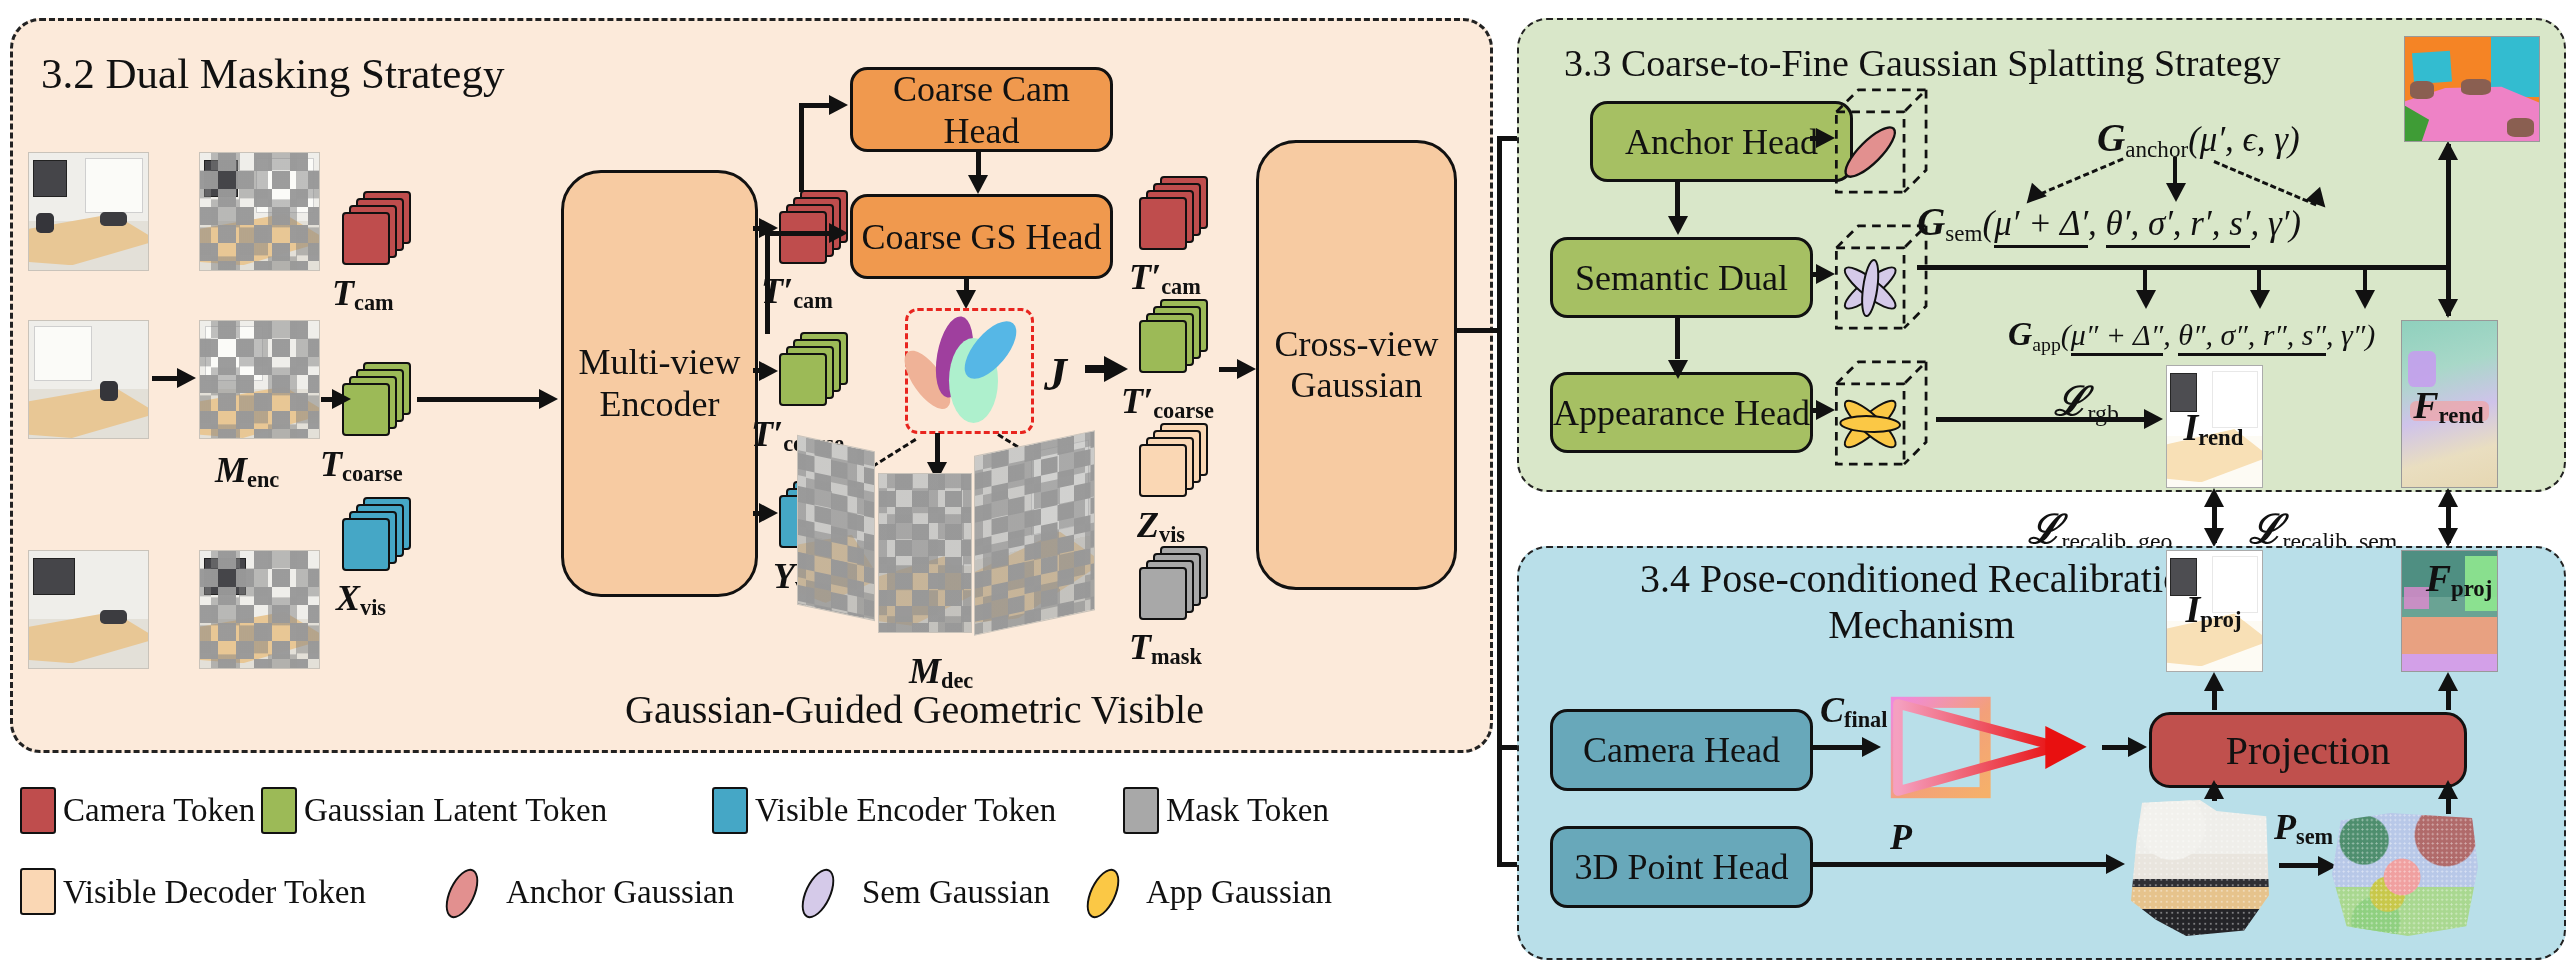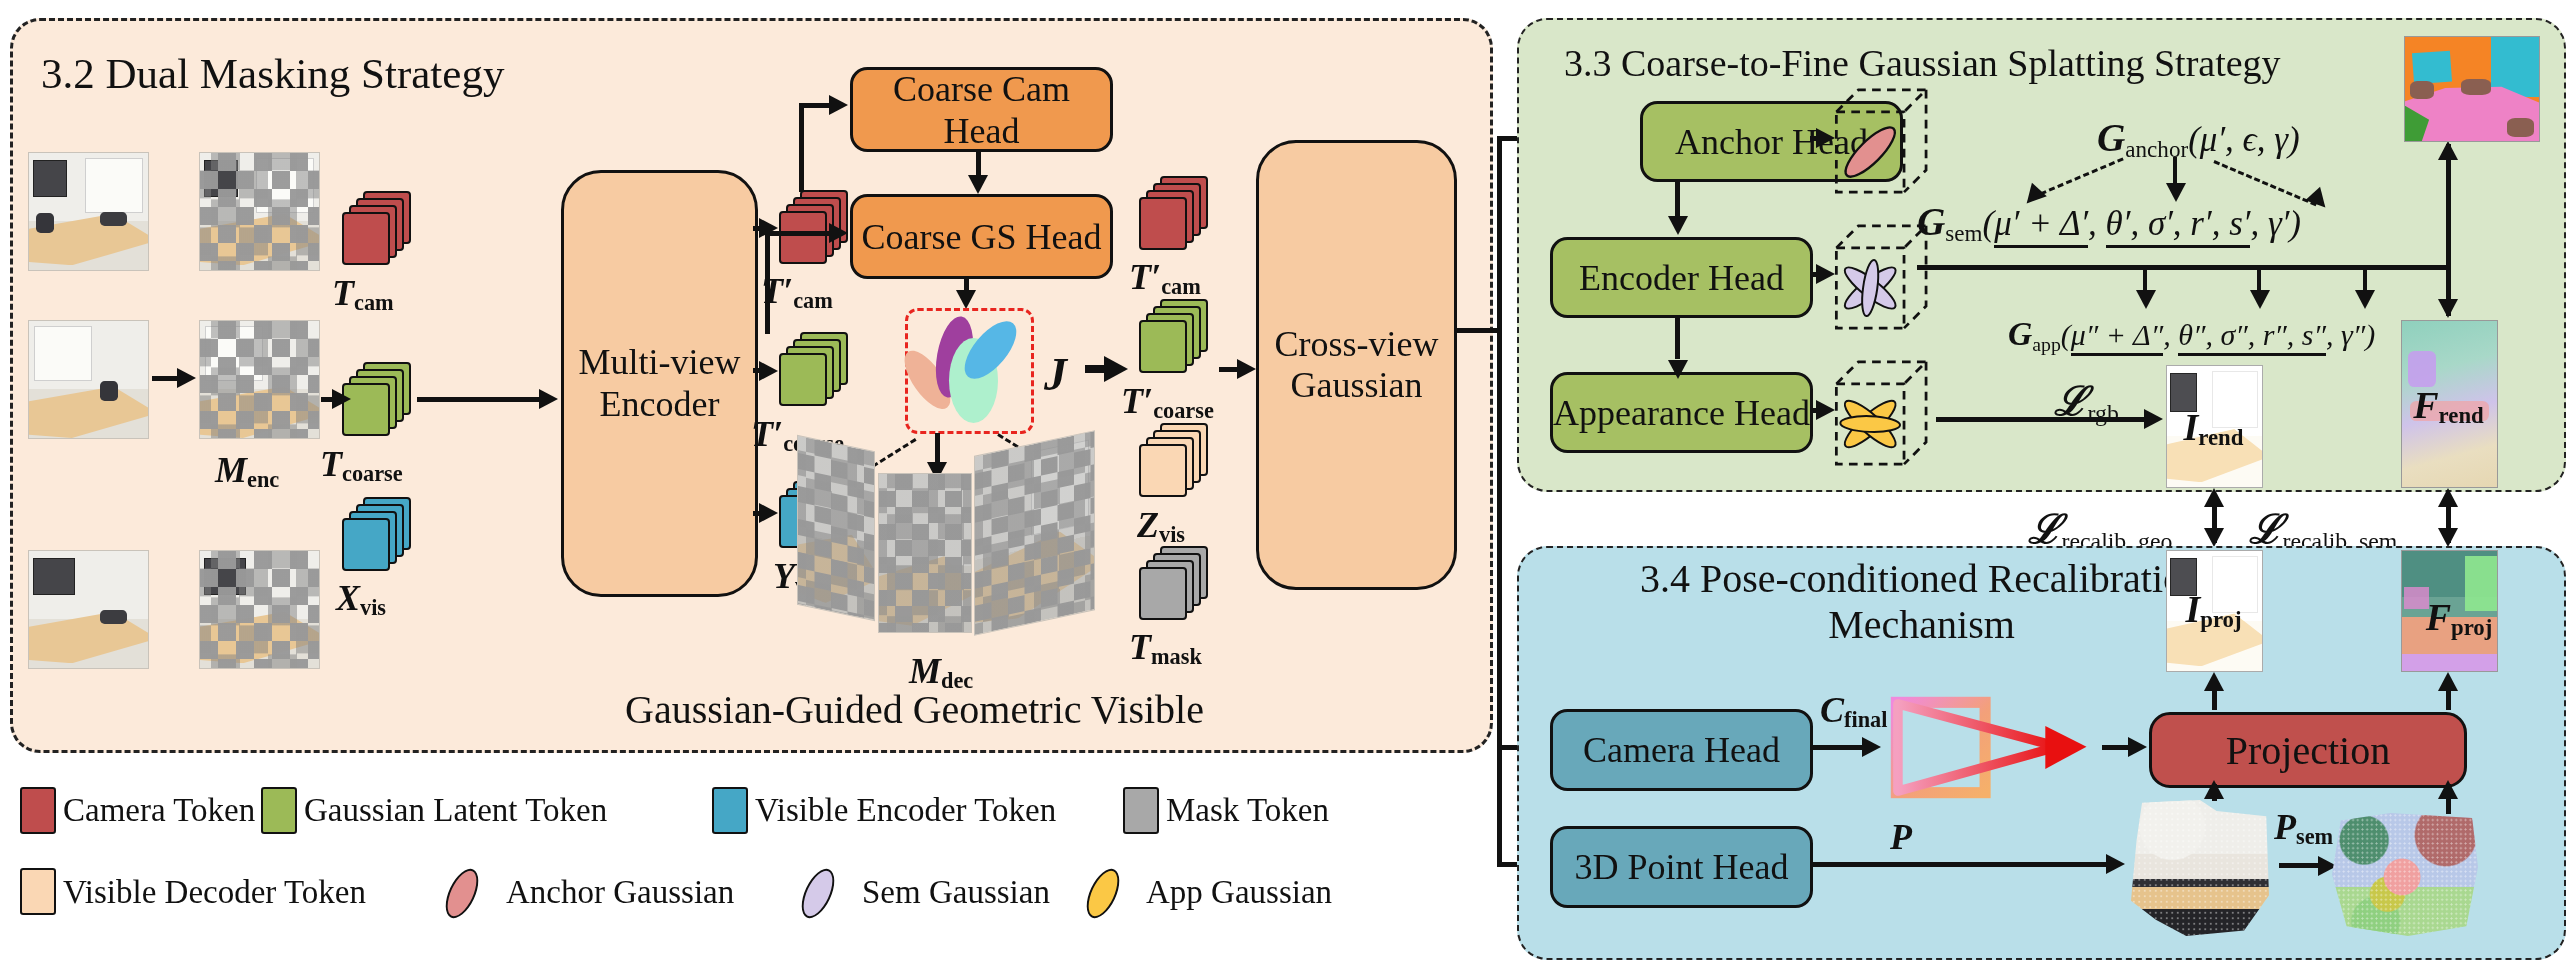--- a/index.html
+++ b/index.html
@@ -313,25 +313,25 @@
   <div class="hl" style="left:1497px;top:136px;width:35px"></div>
   <div class="ah r" style="left:1528px;top:128px"></div>
   <div class="hl" style="left:1497px;top:745px;width:35px"></div>
   <div class="ah r" style="left:1528px;top:737px"></div>
   <div class="hl" style="left:1497px;top:862px;width:35px"></div>
   <div class="ah r" style="left:1528px;top:854px"></div>
 
   <div class="panel" style="left:1517px;top:18px;width:1045px;height:470px;background:var(--panel-green-bg);border-width:2.4px"></div>
   <div class="title" style="left:1564px;top:41px;font-size:38px">3.3 Coarse-to-Fine Gaussian Splatting Strategy</div>
 
-  <div class="box gbox" style="left:1640px;top:101px;width:257px;height:75px">
+  <div class="box gbox" style="left:1590px;top:101px;width:257px;height:75px">
     <span>Anchor Head</span>
     </div>
   <div class="box gbox" style="left:1550px;top:237px;width:257px;height:75px">
-    <span>Encoder Head</span>
+    <span>Semantic Dual</span>
     </div>
   <div class="box gbox" style="left:1550px;top:372px;width:257px;height:75px">
     <span>Appearance Head</span>
     </div>
 
   <div class="vl" style="left:1675px;top:179px;height:40px"></div>
   <div class="ah d" style="left:1668px;top:216px"></div>
   <div class="vl" style="left:1675px;top:315px;height:44px"></div>
   <div class="ah d" style="left:1668px;top:360px"></div>
 
@@ -480,21 +480,21 @@
     </div>
 
   <div class="imgbox room bright" style="left:2166px;top:550px;width:95px;height:120px">
     <span class="tv"></span>
       <span class="wb"></span>
       <span class="tbl"></span>
     </div>
   <div class="imglab" style="left:2166px;top:587px;width:95px">
     <span>I</span><span class="msub">proj</span></div>
   <div class="imgbox fproj" style="left:2401px;top:550px;width:95px;height:120px"></div>
-  <div class="imglab" style="left:2401px;top:595px;width:116px">
+  <div class="imglab" style="left:2401px;top:556px;width:116px">
     <span>F</span><span class="msub">proj</span></div>
 
   <div class="vl" style="left:2212px;top:680px;height:30px"></div>
   <div class="ah u" style="left:2204px;top:672px"></div>
   <div class="vl" style="left:2446px;top:680px;height:30px"></div>
   <div class="ah u" style="left:2438px;top:672px"></div>
 
   <div class="mvar" style="left:1890px;top:816px">
     <span>P</span></div>
   <div class="hl" style="left:1810px;top:862px;width:300px"></div>

